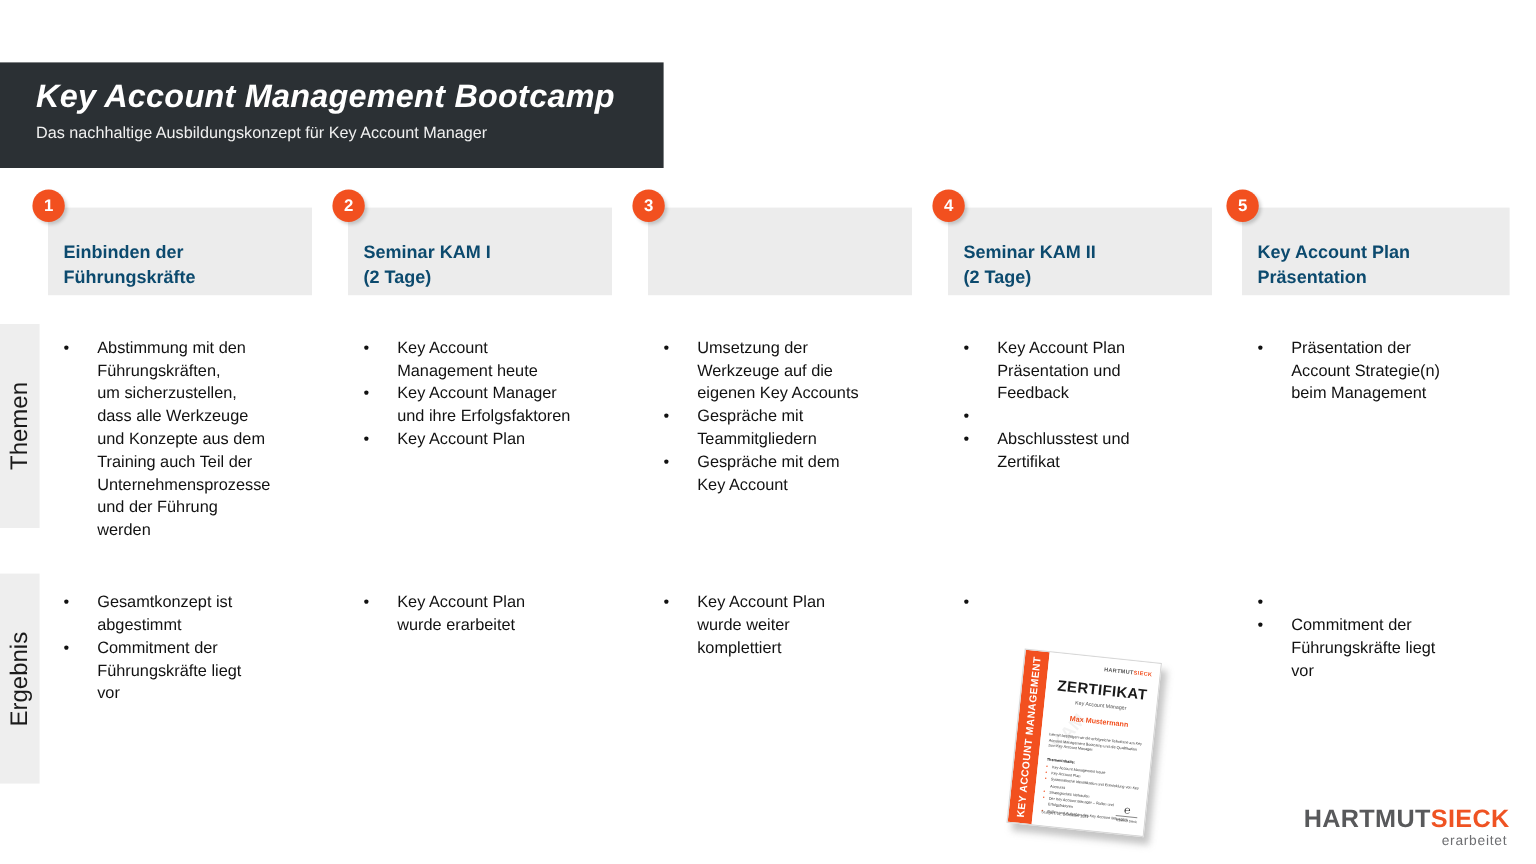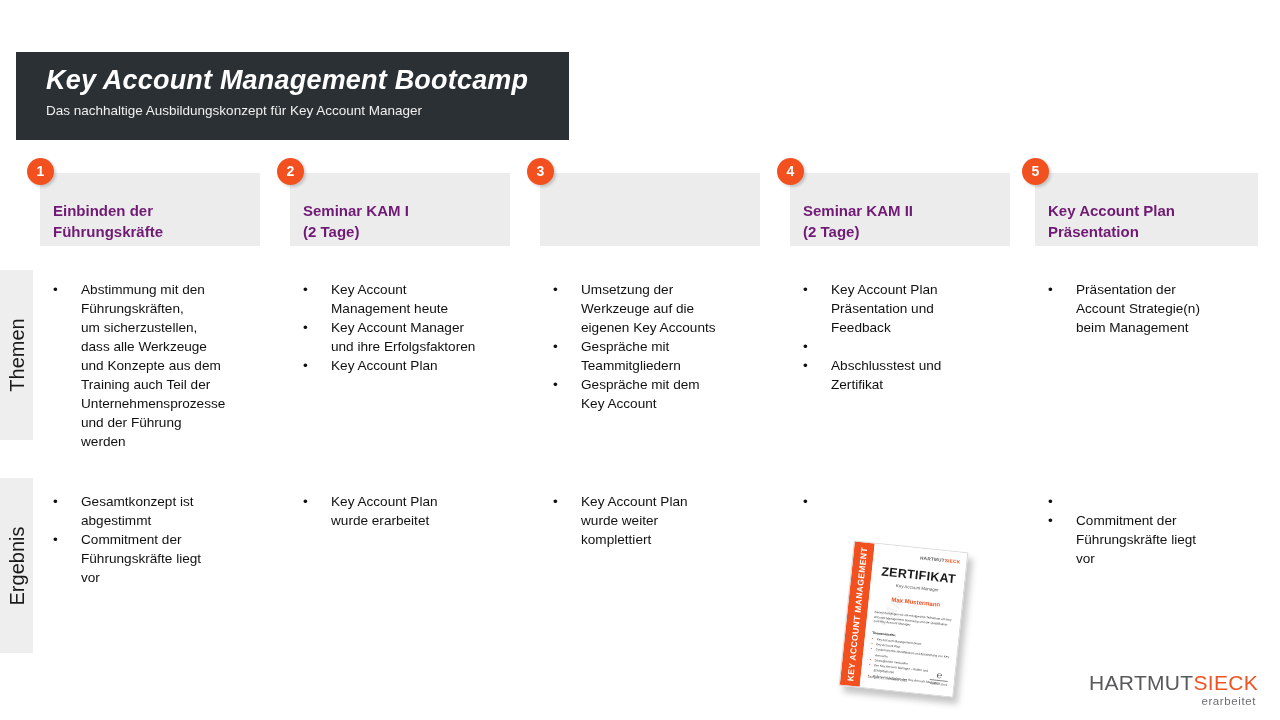--- a/index.html
+++ b/index.html
@@ -8,21 +8,21 @@
     height: 720px;
     background: #ffffff;
     font-family: "Liberation Sans", sans-serif;
     overflow: hidden;
   }
   #stage { position: relative; width: 1280px; height: 720px; background:#fff; }
 
   
   .title-banner {
     position: absolute;
-    left: 16px; top: 52px;
+    left: 0; top: 52px;
     width: 553px; height: 88px;
     background: #2b3034;
     padding: 14px 0 0 30px;
   }
   .title-main {
     color: #ffffff;
     font-size: 27px;
     font-weight: bold;
     font-style: italic;
     letter-spacing: 0.2px;
@@ -68,21 +68,21 @@
     top: 173px;
     left: 0;
     width: 100%;
     height: 73px;
     background: #ececec;
     padding: 27px 0 0 13px;
   }
   .col-header-text {
     font-size: 15px;
     font-weight: bold;
-    color: #701a75;
+    color: #0c4a6e;
     line-height: 1.42;
     white-space: pre-line;
   }
   .badge {
     position: absolute;
     left: -13px; top: -15px;
     width: 27px; height: 27px;
     border-radius: 50%;
     background: #f2501f;
     color: #ffffff;
@@ -241,21 +241,21 @@
     pointer-events: none;
   }
 
   
   .brand {
     position: absolute;
     right: 22px; bottom: 13px;
     text-align: right;
     line-height: 1;
   }
-  .brand-row { font-size: 21px; font-weight: normal; letter-spacing: .3px; }
+  .brand-row { font-size: 21px; font-weight: bold; letter-spacing: .3px; }
   .brand-hartmut { color: #58595b; }
   .brand-sieck { color: #ef5323; }
   .brand-consulting {
     font-size: 11.5px;
     color: #6d6e71;
     letter-spacing: .6px;
     margin-top: 3px;
     margin-right: 2px;
   }
 </style>

